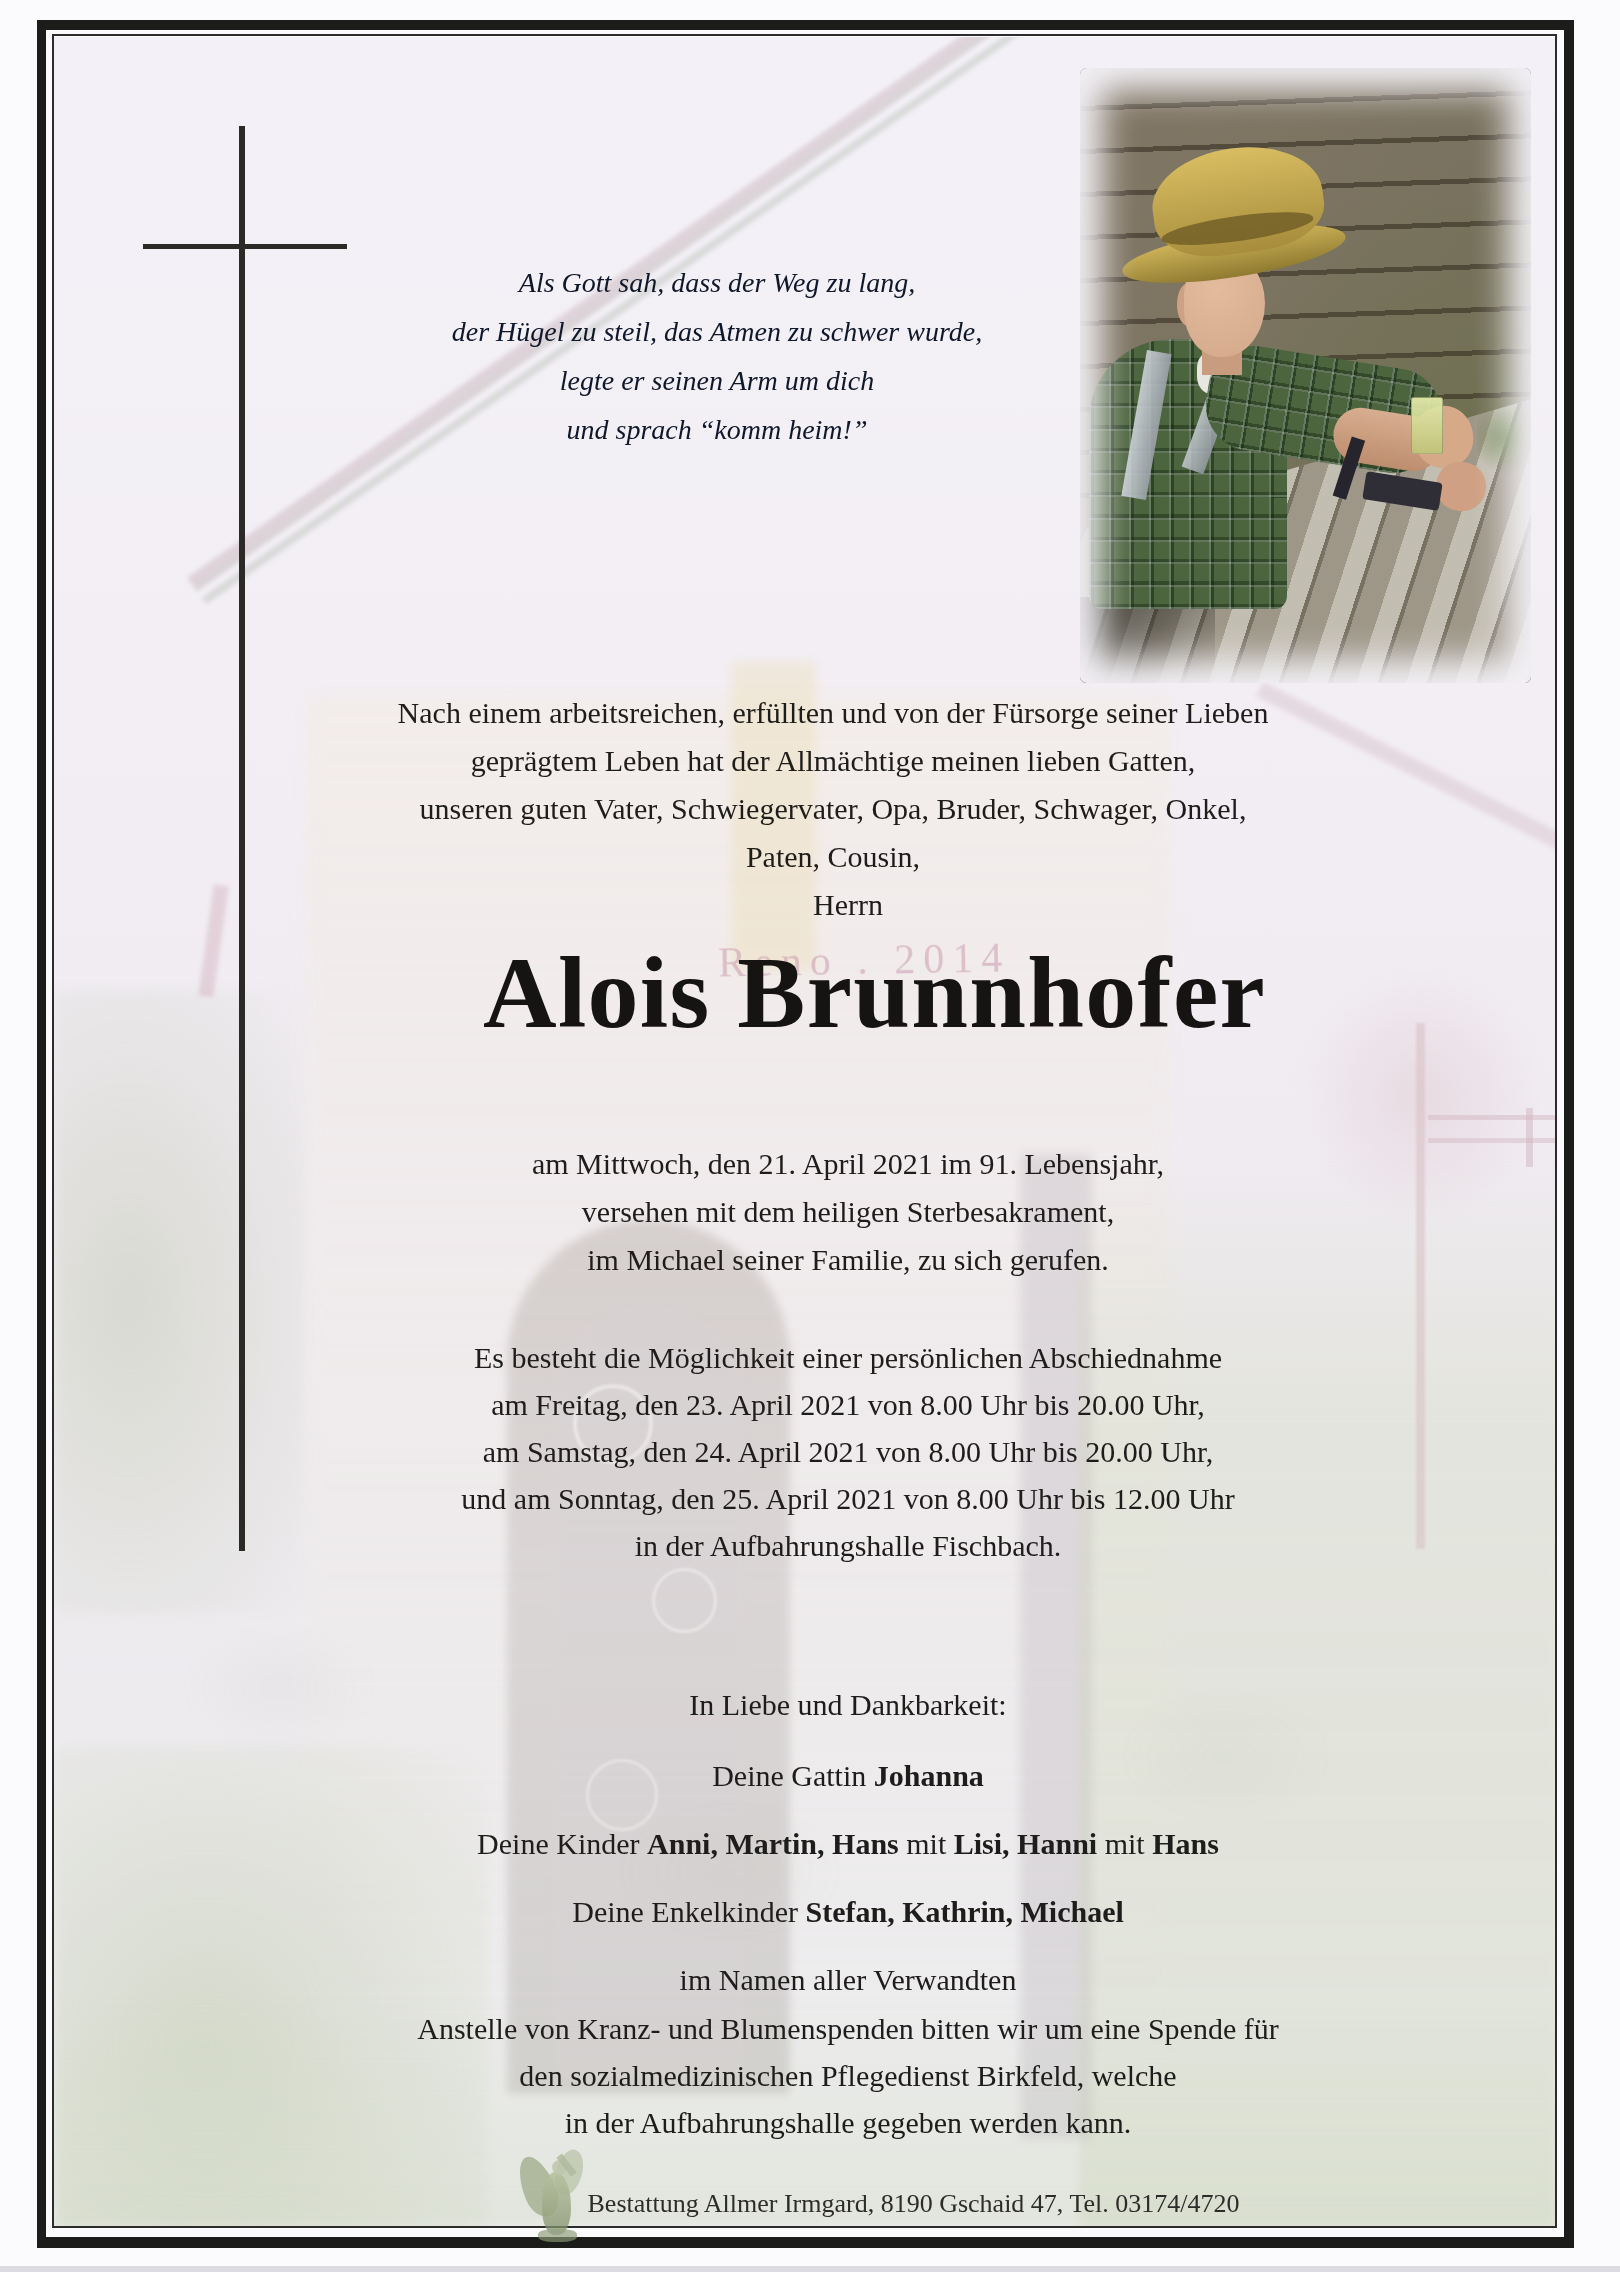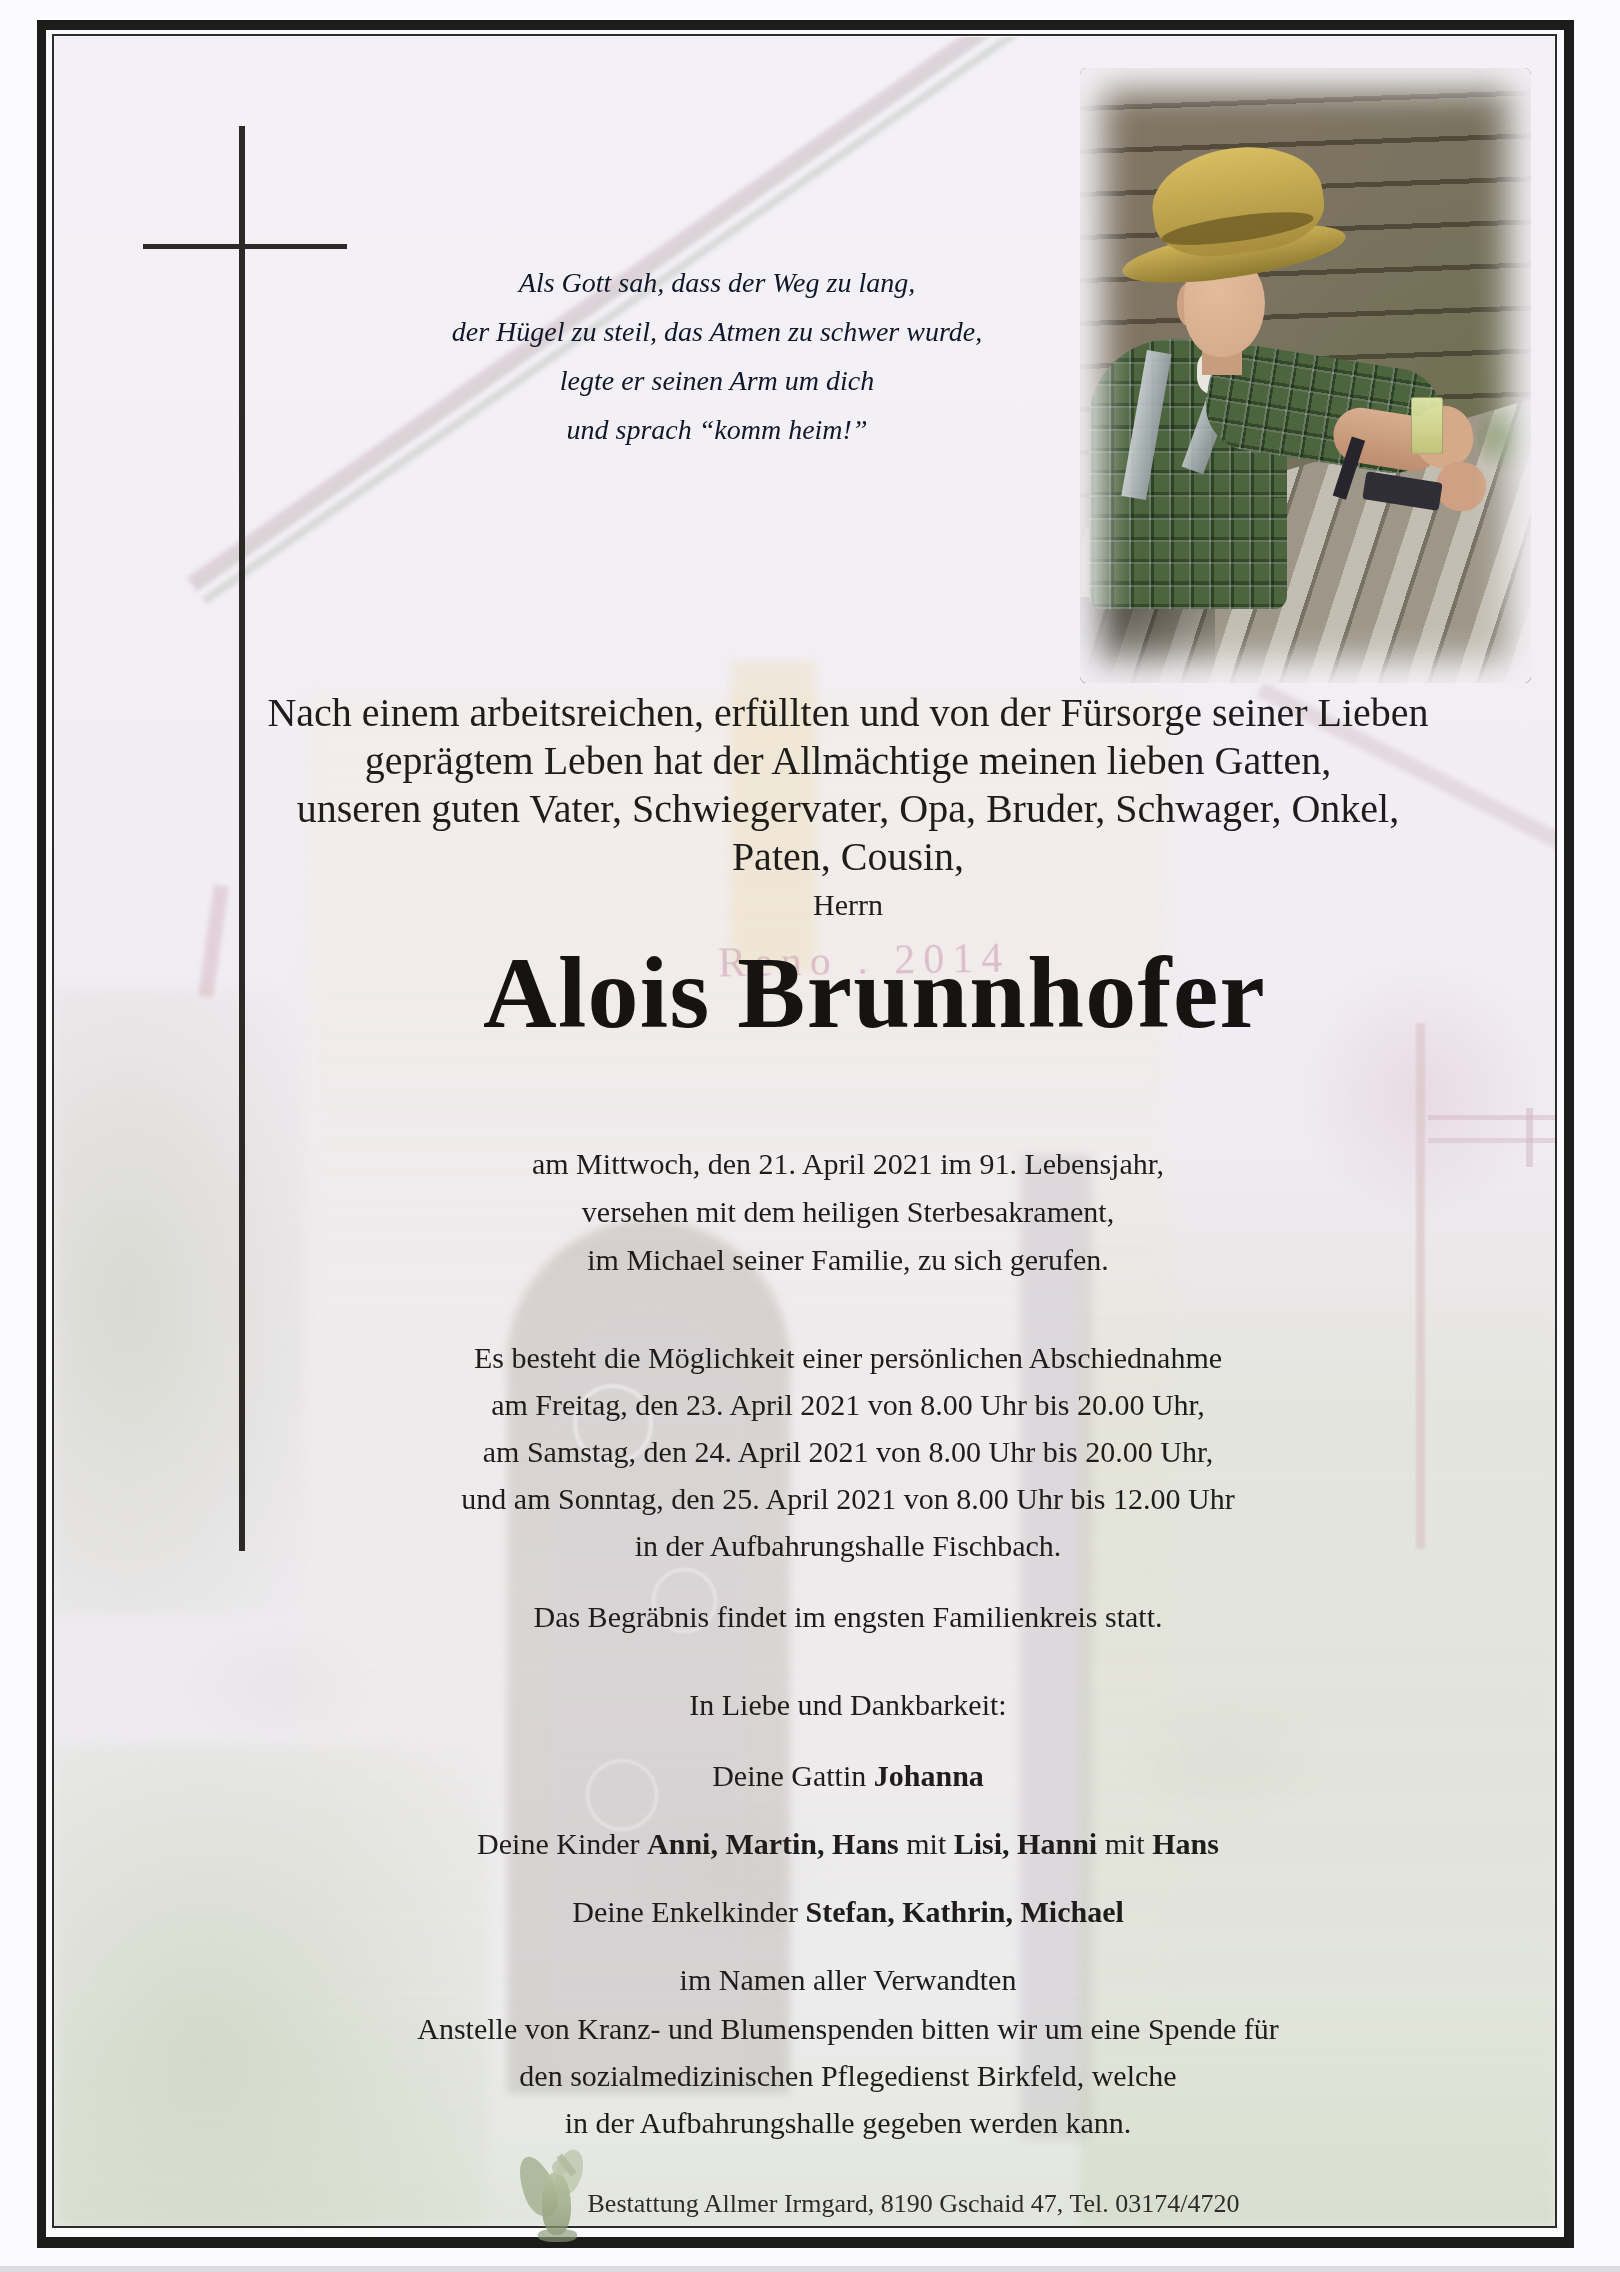--- a/index.html
+++ b/index.html
@@ -95,21 +95,21 @@
       border:1.3px solid rgba(120,120,90,.5);border-radius:2.6px;}
   .photo .spectacles{left:63%;top:66.5%;width:17%;height:4.5%;background:#2f2d35;border-radius:4px;transform:rotate(9deg);}
   .photo .spec-stem{left:58%;top:60%;width:3%;height:10%;background:#26242c;transform:rotate(18deg);}
   .photo .plant{left:88%;top:53%;width:14%;height:14%;background:radial-gradient(circle,#5c7a3a,rgba(92,122,58,0) 70%);opacity:.8;}
   .photo-fade{position:absolute;left:1080px;top:68px;width:451px;height:615px;z-index:3;border-radius:6.6px;
       box-shadow:inset 0 0 34px 22.3px #f3f1f6;pointer-events:none;}
 
   
   .tblock{position:absolute;text-align:center;z-index:4;}
   .poem{left:54px;top:258px;width:1326px;font-style:italic;font-size:28px;line-height:49px;color:#0f172a;}
-  .intro{left:138px;top:689px;width:1420px;font-size:40px;line-height:48px;}
+  .intro{left:123px;top:689px;width:1420px;font-size:30px;line-height:48px;}
   .honorific{left:138px;top:881px;width:1420px;font-size:30px;line-height:48px;}
   .name{left:191px;top:936px;width:1367px;font-size:102px;font-weight:bold;line-height:113px;color:#161412;letter-spacing:1.3px;}
   .vulgo{left:191px;top:1058px;width:1367px;font-size:37px;line-height:46px;}
   .death{left:138px;top:1140px;width:1420px;font-size:30px;line-height:48px;}
   .farewell{left:138px;top:1334px;width:1420px;font-size:30px;line-height:47px;}
   .burial{left:138px;top:1593px;width:1420px;font-size:30px;line-height:47px;}
   .gratitude{left:138px;top:1681px;width:1420px;font-size:30px;line-height:47px;}
   .family{left:138px;top:1742px;width:1420px;font-size:30px;line-height:68px;}
   .family .b{font-weight:bold;text-align:right;}
   .donation{left:138px;top:2005px;width:1420px;font-size:30px;line-height:47px;}
@@ -218,21 +218,20 @@
     </div>
 
   <div class="tblock farewell">
       <div class="line">Es besteht die Möglichkeit einer persönlichen Abschiednahme</div>
       <div class="line">am Freitag, den 23. April 2021 von 8.00 Uhr bis 20.00 Uhr,</div>
       <div class="line">am Samstag, den 24. April 2021 von 8.00 Uhr bis 20.00 Uhr,</div>
       <div class="line">und am Sonntag, den 25. April 2021 von 8.00 Uhr bis 12.00 Uhr</div>
       <div class="line">in der Aufbahrungshalle Fischbach.</div>
     </div>
 
-  <div class="tblock burial">Das Begräbnis findet im engsten Familienkreis statt.</div>
 
   <div class="tblock gratitude">In Liebe und Dankbarkeit:</div>
 
   <div class="tblock family">
       <div class="line"><span>Deine Gattin </span><span class="b">Johanna</span></div>
       <div class="line"><span>Deine Kinder </span><span class="b">Anni, Martin, Hans</span><span> mit </span><span class="b">Lisi, Hanni</span><span> mit </span><span class="b">Hans</span></div>
       <div class="line"><span>Deine Enkelkinder </span><span class="b">Stefan, Kathrin, Michael</span></div>
       <div class="line"><span>im Namen aller Verwandten</span></div>
     </div>
 

